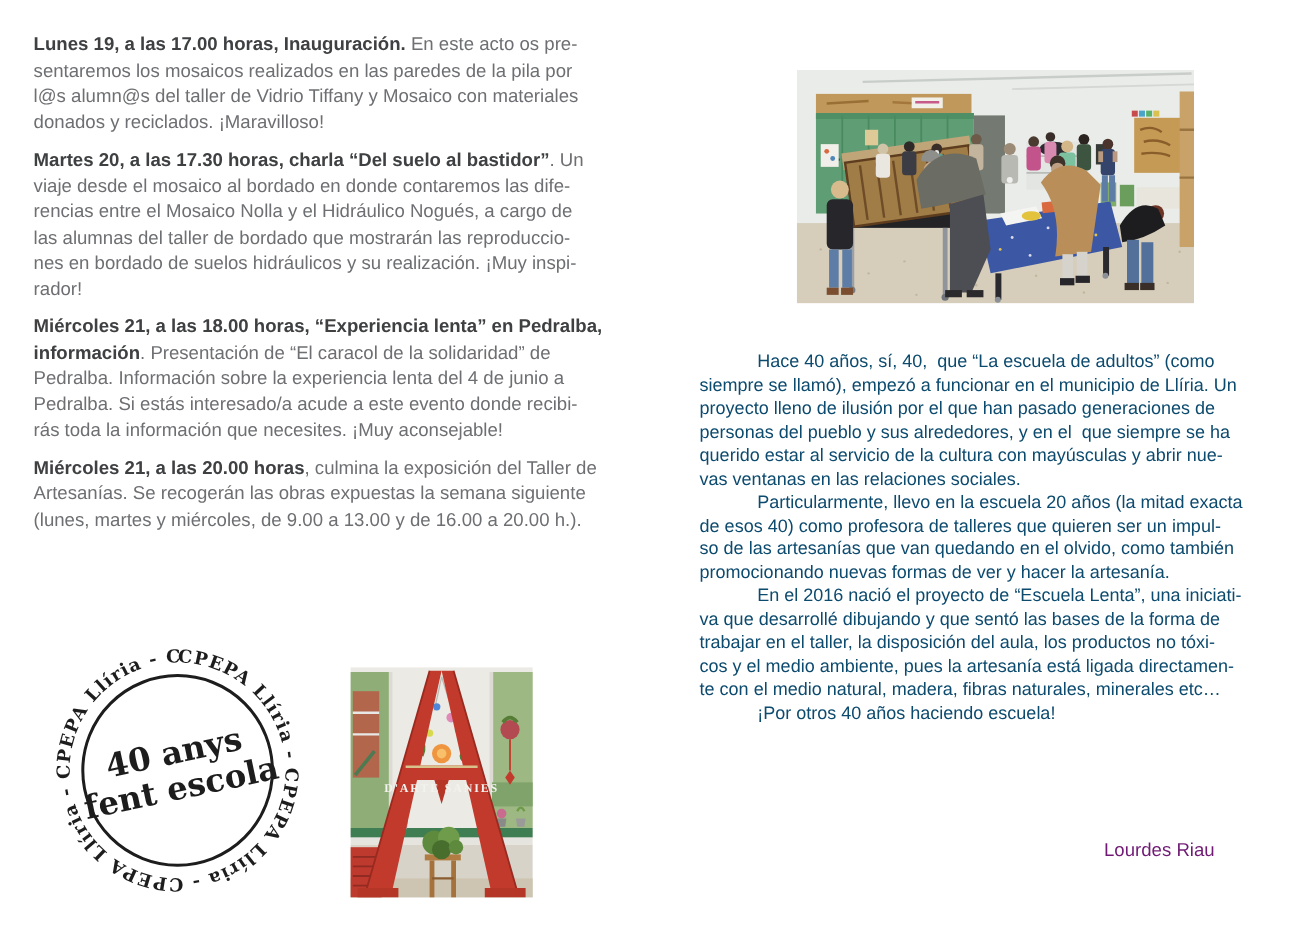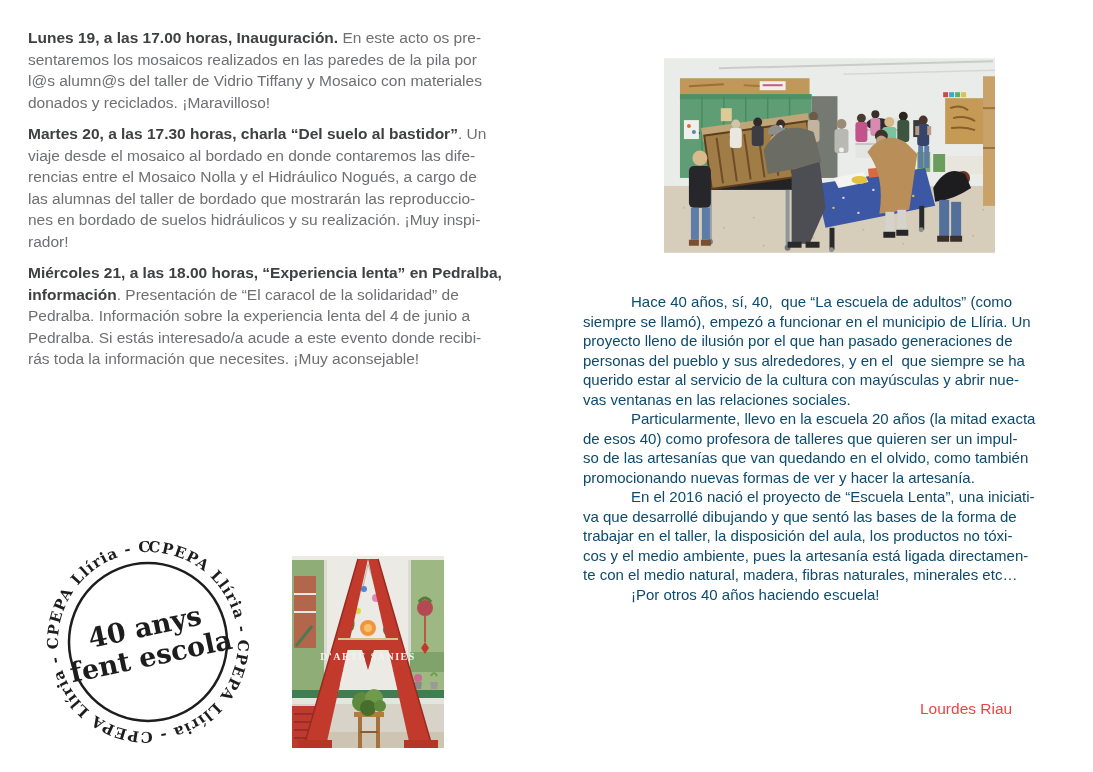--- a/index.html
+++ b/index.html
@@ -7,21 +7,21 @@
         font-family:"Liberation Sans",sans-serif;padding-left:25px;}
   
   .left-col{position:absolute;left:28px;top:27px;width:505px;
             color:#6e6f72;font-size:15.5px;line-height:21.5px;}
   .event{margin:0 0 10px 0;white-space:pre-wrap;}
   .event .b{font-weight:bold;color:#3f4042;}
   
   .right-col{position:absolute;left:583px;top:292px;width:508px;
              color:#0c4a6e;font-size:15px;line-height:19.5px;}
   .gp{margin:0;white-space:pre-wrap;text-indent:48px;}
-  .signature{position:absolute;left:920px;top:700px;color:#ef4444;font-size:15.5px;}
+  .signature{position:absolute;left:920px;top:700px;color:#701a75;font-size:15.5px;}
   
   .photo-workshop{position:absolute;left:664px;top:58px;width:331px;height:195px;}
   .photo-lettera{position:absolute;left:292px;top:556px;width:152px;height:192px;text-align:right;}
   .stamp{position:absolute;left:42px;top:536px;width:212px;height:212px;}
   svg{display:block;}
 </style>
 </head>
 <body>
 
 <div class="page">
@@ -35,20 +35,23 @@
 viaje desde el mosaico al bordado en donde contaremos las dife-
 rencias entre el Mosaico Nolla y el Hidráulico Nogués, a cargo de
 las alumnas del taller de bordado que mostrarán las reproduccio-
 nes en bordado de suelos hidráulicos y su realización. ¡Muy inspi-
 rador!</span></p>
     <p class="event"><span class="b">Miércoles 21, a las 18.00 horas, “Experiencia lenta” en Pedralba,
 información</span><span>. Presentación de “El caracol de la solidaridad” de
 Pedralba. Información sobre la experiencia lenta del 4 de junio a
 Pedralba. Si estás interesado/a acude a este evento donde recibi-
 rás toda la información que necesites. ¡Muy aconsejable!</span></p>
+    <p class="event"><span class="b">Miércoles 21, a las 20.00 horas</span><span>, culmina la exposición del Taller de
+Artesanías. Se recogerán las obras expuestas la semana siguiente
+(lunes, martes y miércoles, de 9.00 a 13.00 y de 16.00 a 20.00 h.).</span></p>
   </div>
 
   <div class="right-col">
     <p class="gp">Hace 40 años, sí, 40,  que “La escuela de adultos” (como
 siempre se llamó), empezó a funcionar en el municipio de Llíria. Un
 proyecto lleno de ilusión por el que han pasado generaciones de
 personas del pueblo y sus alrededores, y en el  que siempre se ha
 querido estar al servicio de la cultura con mayúsculas y abrir nue-
 vas ventanas en las relaciones sociales.</p>
     <p class="gp">Particularmente, llevo en la escuela 20 años (la mitad exacta

